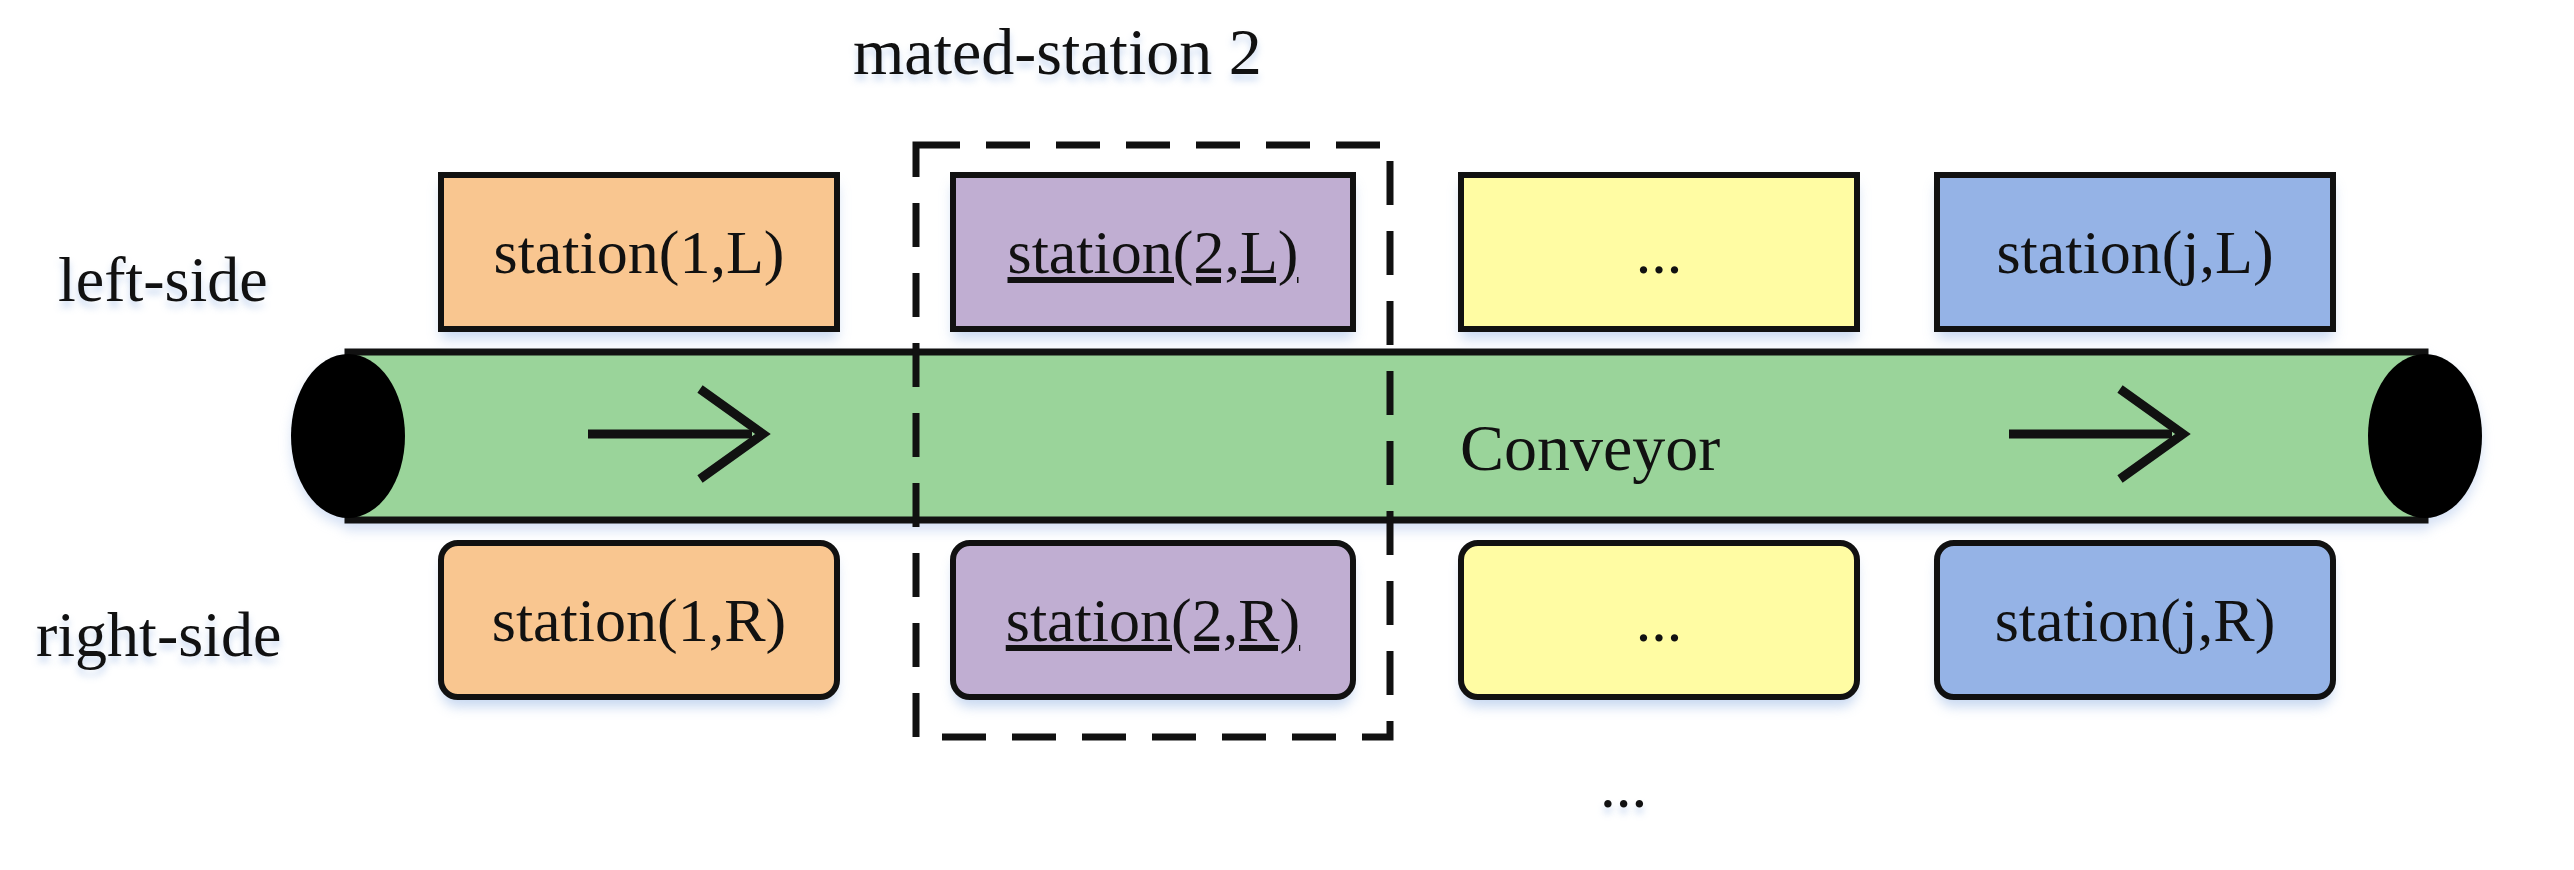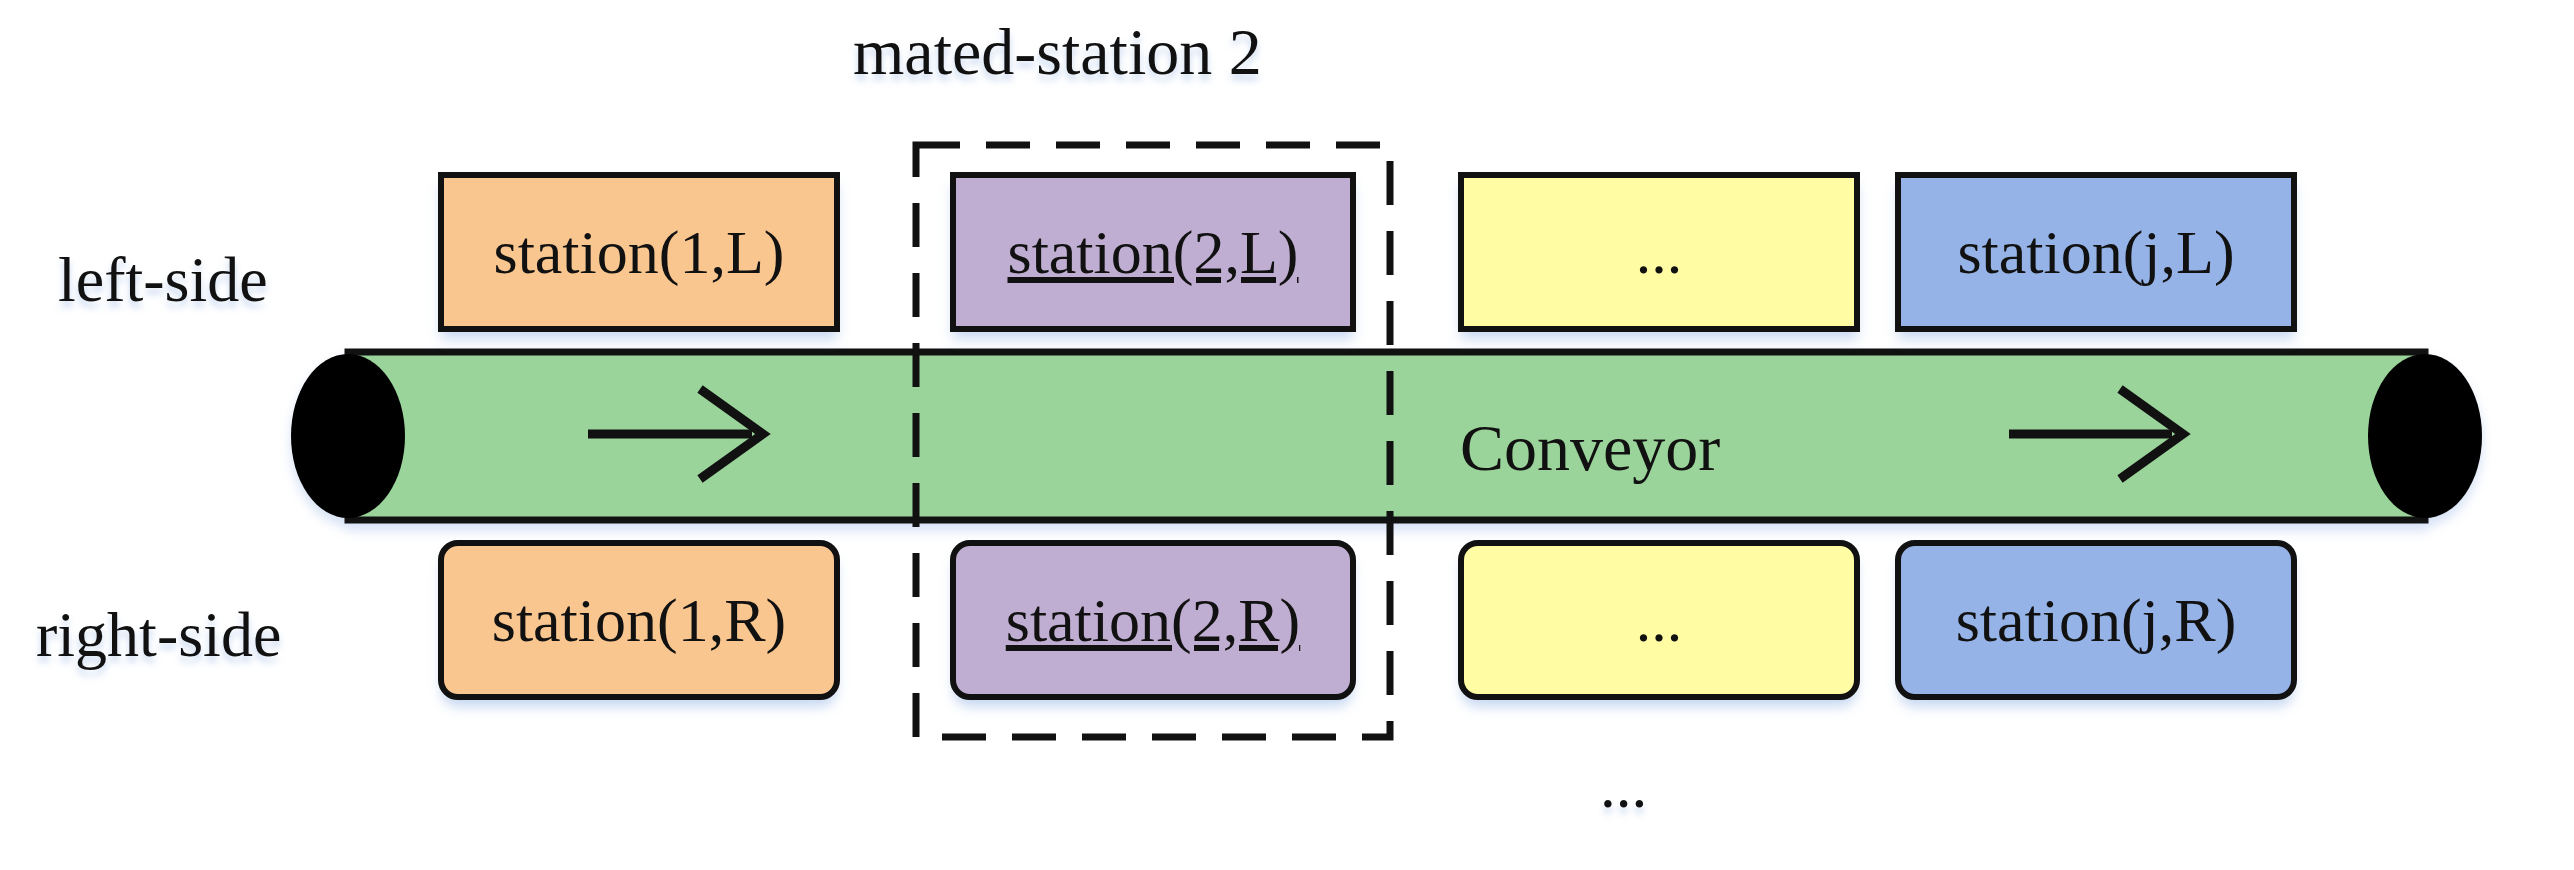--- a/index.html
+++ b/index.html
@@ -33,21 +33,21 @@
     font-size: 62px;
     color: #111111;
     box-shadow: 0 10px 12px -3px rgba(135, 170, 225, 0.45);
     white-space: nowrap;
   }
   .row-top    { top: 172px; }
   .row-bottom { top: 540px; border-radius: 20px; }
   .col-1 { left: 438px;  }
   .col-2 { left: 950px;  width: 406px; }
   .col-3 { left: 1458px; }
-  .col-4 { left: 1895px; }
+  .col-4 { left: 1934px; }
   .fill-orange { background: #F9C690; }
   .fill-purple { background: #C0AED2; text-decoration: underline; }
   .fill-yellow { background: #FFFCA3; }
   .fill-blue   { background: #95B3E6; }
   .conveyor-svg {
     position: absolute;
     left: 0; top: 0;
     width: 2574px; height: 870px;
     filter: drop-shadow(0 7px 6px rgba(135, 170, 225, 0.35));
   }

